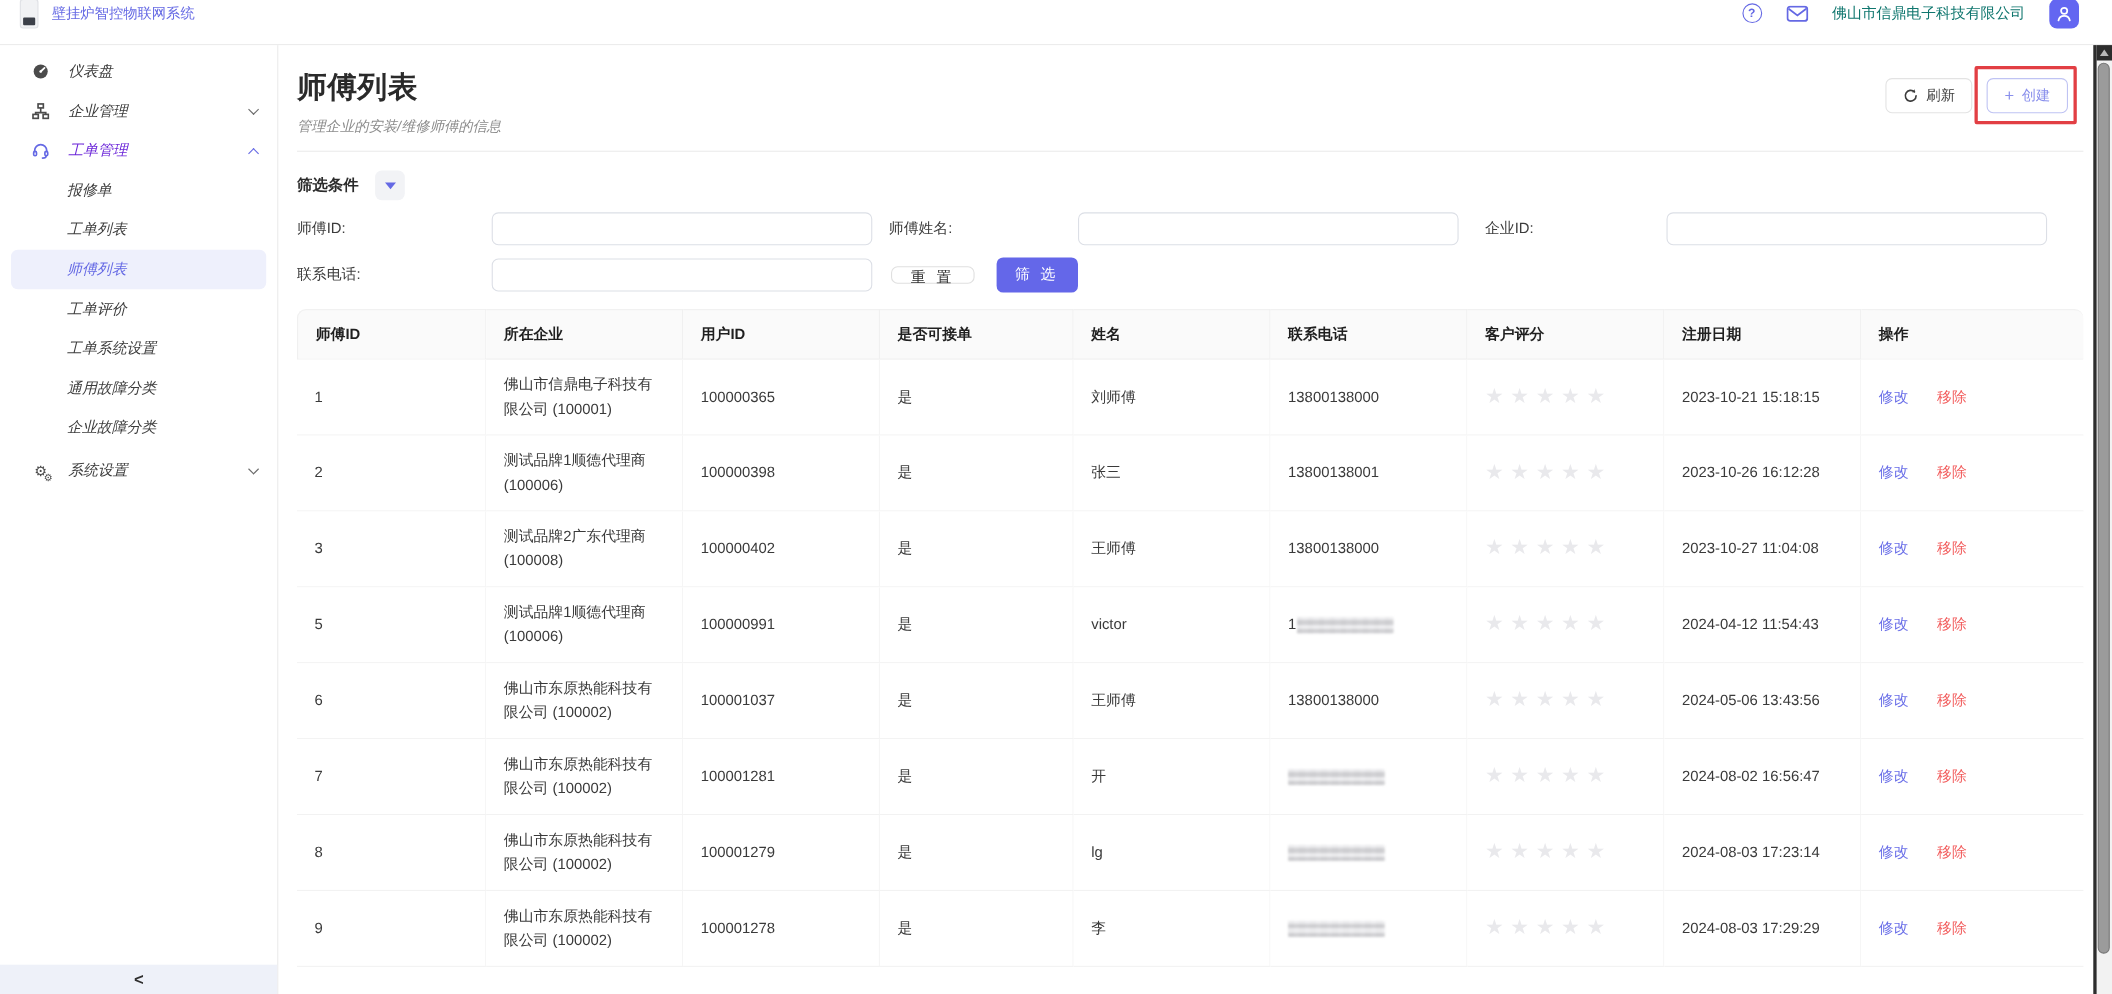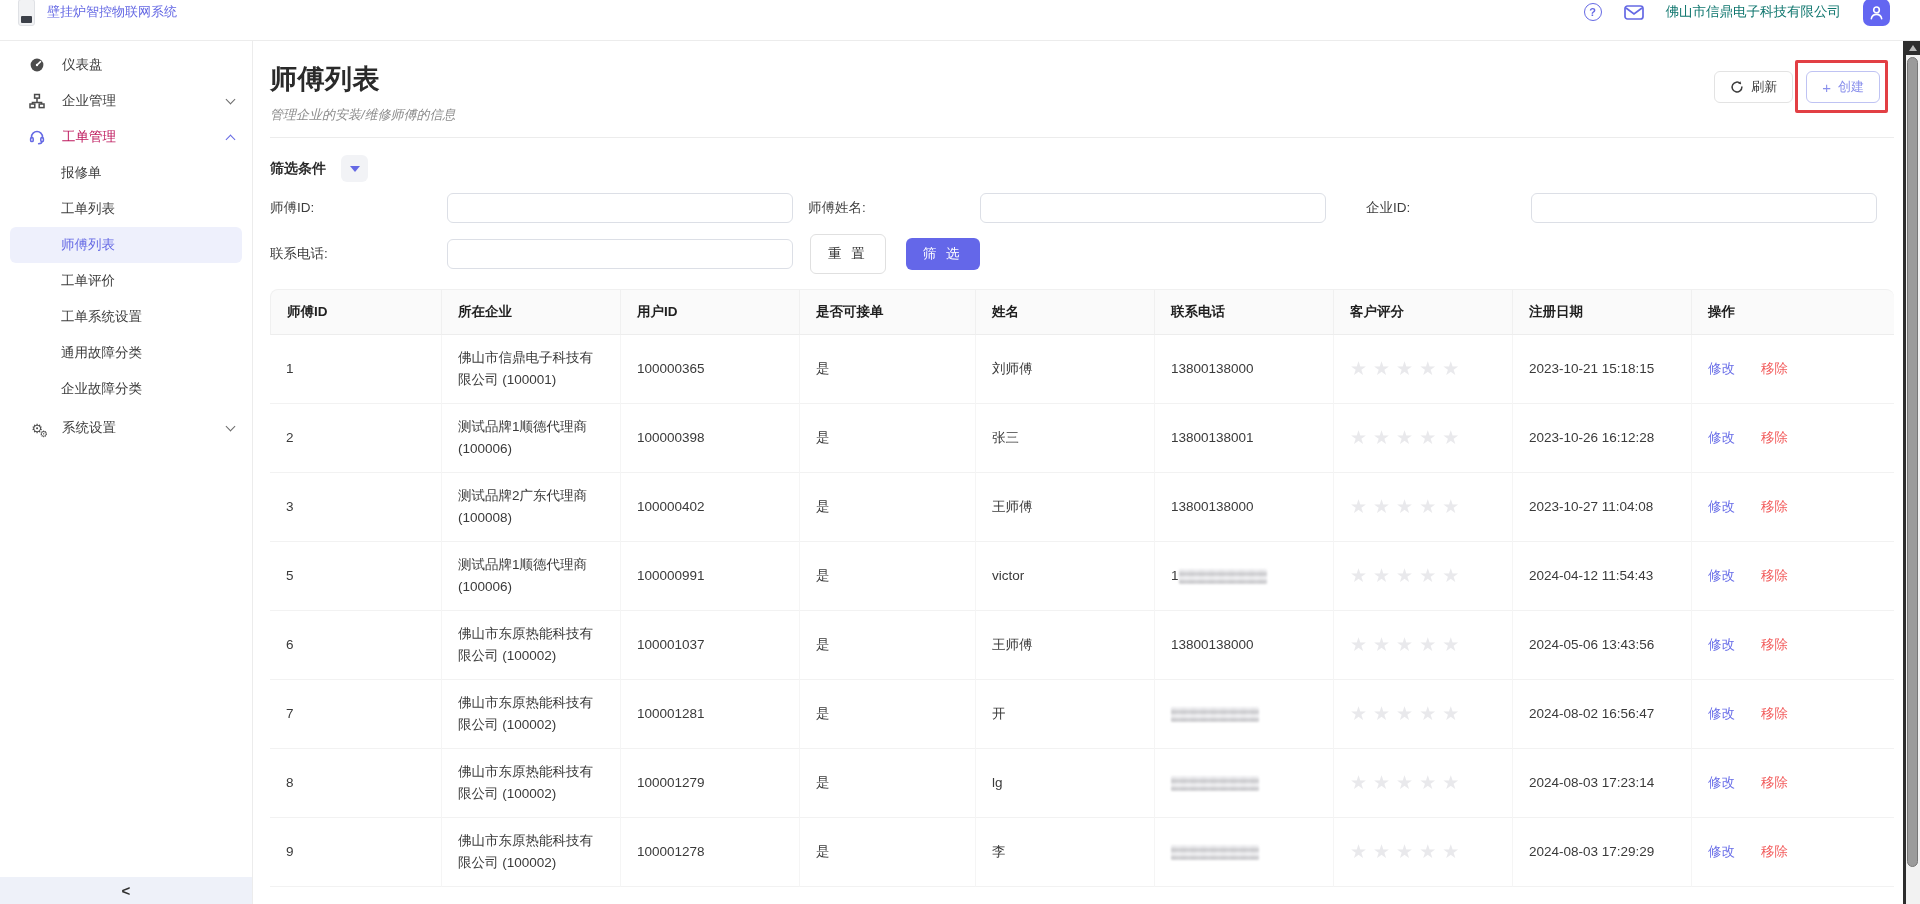--- a/index.html
+++ b/index.html
@@ -22,30 +22,30 @@
     color:#6569e4; font-size:11px; font-weight:bold; display:flex; align-items:center;
     justify-content:center; cursor:pointer; }
   .mail-svg { display:block; cursor:pointer; }
   .nav-company { font-size:13.5px; color:#0f766e; cursor:pointer; }
   .avatar { width:27px; height:27px; background:#6366f1; border-radius:7px; display:flex;
     align-items:center; justify-content:center; cursor:pointer; }
 
   
   .layout { display:flex; height:863px; position:relative; }
   .sidebar { width:253px; min-width:253px; border-right:1px solid #ececec;
-    padding-top:6px; position:relative; }
+    padding-top:6px; position:relative;font-style:italic; }
   .menu-item { height:36px; display:flex; align-items:center; padding:0 18px 0 28px;
     font-size:13.5px; color:#3c3c3c; cursor:pointer; }
   .menu-item .mi-icon { width:18px; margin-right:16px; display:flex; align-items:center;
     justify-content:center; color:#4b4b4b; }
   .menu-item .mi-label { flex:1; }
   .menu-item .chev { width:7px; height:7px; border-right:1.6px solid #6b6b6b;
     border-bottom:1.6px solid #6b6b6b; transform:rotate(45deg); margin-top:-3px; }
   .menu-item .chev.up { transform:rotate(-135deg); margin-top:4px; }
-  .menu-item.active { color:#be185d; }
+  .menu-item.active { color:#6d28d9; }
   .menu-item.active .mi-icon { color:#6569e4; }
   .menu-item.active .chev { border-color:#6569e4; }
   .sub-item { padding-left:61px; }
   .sub-item.selected { background:#eef0fc; border-radius:6px; margin:0 10px; padding-left:51px;
     color:#6569e4; }
   .gear-wrap { position:relative; font-size:13px; color:#4b4b4b; line-height:1; }
   .gear-wrap .g2 { position:absolute; font-size:9px; right:-5px; bottom:-4px; }
   .collapse-bar { position:absolute; bottom:0; left:0; width:252px; height:27px;
     background:#eef1f9; display:flex; align-items:center; justify-content:center;
     font-size:15px; font-weight:600; color:#2f2f2f; cursor:pointer; }
@@ -70,24 +70,24 @@
   .filter-head { display:flex; align-items:center; gap:15px; margin-top:17px; }
   .filter-title { font-size:14px; font-weight:bold; color:#2b2b2b; }
   .filter-toggle { width:27px; height:27px; background:#f2f3f6; border-radius:6px;
     display:flex; align-items:center; justify-content:center; cursor:pointer; }
   .tri-down { width:0; height:0; border-left:5px solid transparent;
     border-right:5px solid transparent; border-top:6px solid #6569e4; }
   .filter-row { display:flex; align-items:center; margin-top:11px; }
   .fgroup { display:flex; align-items:center; }
   .flabel { width:177px; font-size:13.5px; color:#3c3c3c; }
   .flabel.mid { width:172px; margin-left:15px; }
-  .flabel.right { width:165px; margin-left:40px; }
+  .flabel.right { width:165px; margin-left:24px; }
   .finput { width:346px; height:30px; border:1px solid #dcdfe6; border-radius:6px;
     padding:0 10px; font-size:13px; outline:none; }
-  .btn-reset { margin-left:17px; height:40px; padding:0 17px; border:1px solid #e0e0e0;
+  .btn-reset { margin-left:17px; height:16px; padding:0 17px; border:1px solid #e0e0e0;
     border-radius:6px; background:#fff; font-size:13.5px; color:#2f2f2f; cursor:pointer;
     letter-spacing:3px; }
   .btn-filter { margin-left:20px; height:32px; padding:0 17px; border:none; border-radius:6px;
     background:#6467e9; color:#fff; font-size:13.5px; cursor:pointer; letter-spacing:3px; }
 
   
   table.masters { margin-top:15px; width:1624px; border-collapse:separate; border-spacing:0;
     table-layout:fixed; }
   .masters th { background:#fafafa; height:46px; text-align:left; font-size:13.5px;
     font-weight:bold; color:#1f1f1f; padding:0 16px; border-top:1px solid #f0f0f0;

